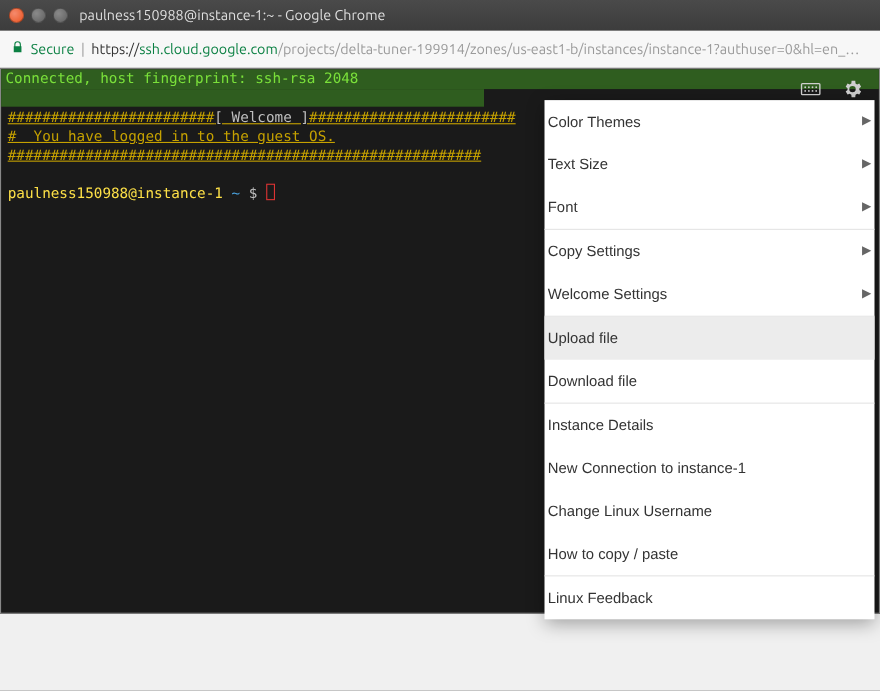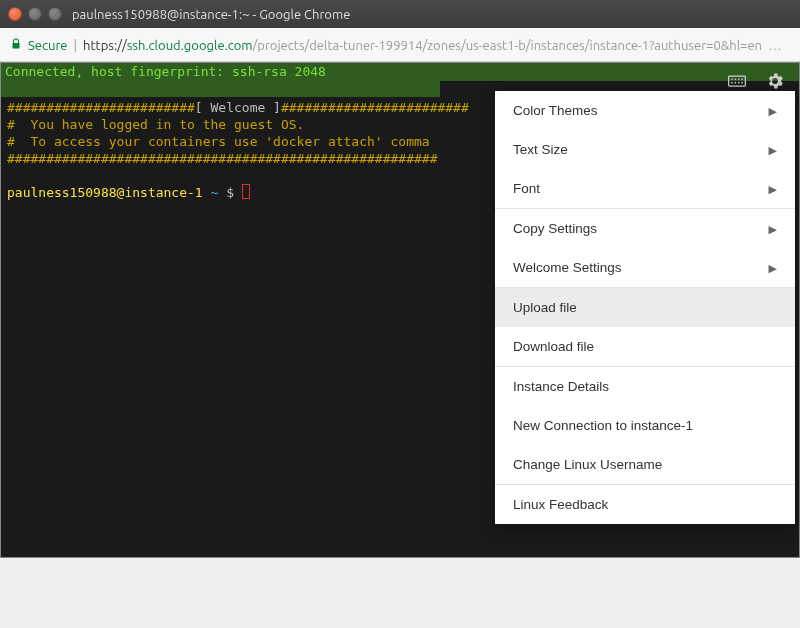--- a/index.html
+++ b/index.html
@@ -58,43 +58,43 @@
       position: absolute;
       right: 14px;
       top: 8px;
       display: flex;
       gap: 18px;
       align-items: center;
     }
     .icon { width: 20px; height: 20px; cursor: pointer; }
     
     .term-body { padding: 2px 6px; line-height: 17px; }
-    .hash { color: #c5a100; white-space: pre; }
+    .hash { color: #c5a100; white-space: pre; text-decoration: underline; }
     .welcome-brace { color: #bfbfbf; }
     .prompt-user { color: #fde047; }
     .prompt-path { color: #4aa3df; }
     .prompt-dollar { color: #bfbfbf; }
     .cursor { display:inline-block; width: 8px; height: 15px; border: 1px solid #d33; background: transparent; vertical-align: -2px; }
     
     .menu {
       position: absolute;
       top: 28px;
       right: 4px;
       width: 300px;
       background: #ffffff;
       box-shadow: 0 4px 16px rgba(0,0,0,.35);
       font-family: Arial, sans-serif;
       font-size: 13.5px;
       color: #333;
     }
     .menu-item {
-      padding: 12px 18px;
+      padding: 12px 3px;
       display: flex;
       justify-content: space-between;
-      align-items: flex-end;
+      align-items: flex-start;
       cursor: pointer;
     }
     .menu-item.highlight { background: #ececec; }
     .menu-sep { height: 1px; background: #e4e4e4; }
     .submenu-arrow { color: #666; font-size: 11px; }
   </style>
 </head>
 <body>
 
 <div class="titlebar">
@@ -140,21 +140,20 @@
     <span class="icon">
       <svg viewBox="0 0 24 24" fill="#cfcfcf">
           <path d="M19.4 13a7.5 7.5 0 000-2l2-1.6-2-3.4-2.4.9a7.5 7.5 0 00-1.7-1L15 3h-4l-.3 2.9a7.5 7.5 0 00-1.7 1l-2.4-.9-2 3.4L6.6 11a7.5 7.5 0 000 2l-2 1.6 2 3.4 2.4-.9a7.5 7.5 0 001.7 1L11 21h4l.3-2.9a7.5 7.5 0 001.7-1l2.4.9 2-3.4zM12 15.5A3.5 3.5 0 1115.5 12 3.5 3.5 0 0112 15.5z"></path>
         </svg>
     </span>
   </div>
 
   <div class="term-body">
     <div class="hash"><span>########################</span><span class="welcome-brace">[ Welcome ]</span><span>########################</span></div>
     <div class="hash">#  You have logged in to the guest OS.</div>
-    <div class="hash">#  To access your containers use 'docker attach' comma</div>
     <div class="hash">#######################################################</div>
     <div style="height:17px;"></div>
     <div>
       <span class="prompt-user">paulness150988@instance-1</span><span class="prompt-path"> ~ </span><span class="prompt-dollar">$ </span><span class="cursor"></span>
     </div>
   </div>
 
   <div class="menu">
     <div class="menu-item">
       <span>Color Themes</span>
@@ -187,18 +186,21 @@
     <div class="menu-sep"></div>
     <div class="menu-item">
       <span>Instance Details</span>
     </div>
     <div class="menu-item">
       <span>New Connection to instance-1</span>
     </div>
     <div class="menu-item">
       <span>Change Linux Username</span>
     </div>
+    <div class="menu-item">
+      <span>How to copy / paste</span>
+    </div>
     <div class="menu-sep"></div>
     <div class="menu-item">
       <span>Linux Feedback</span>
     </div>
   </div>
 </div>
 
 </body></html>

